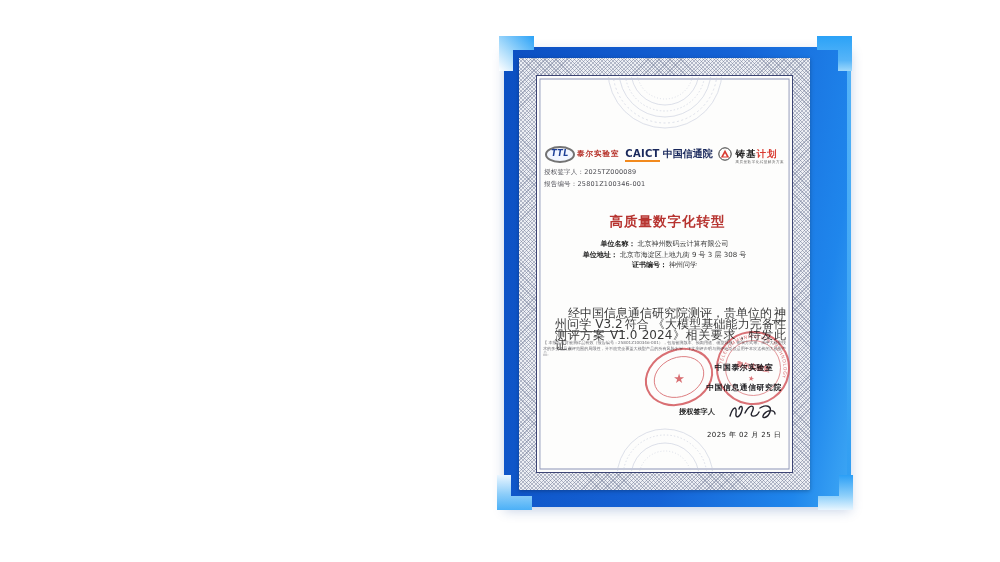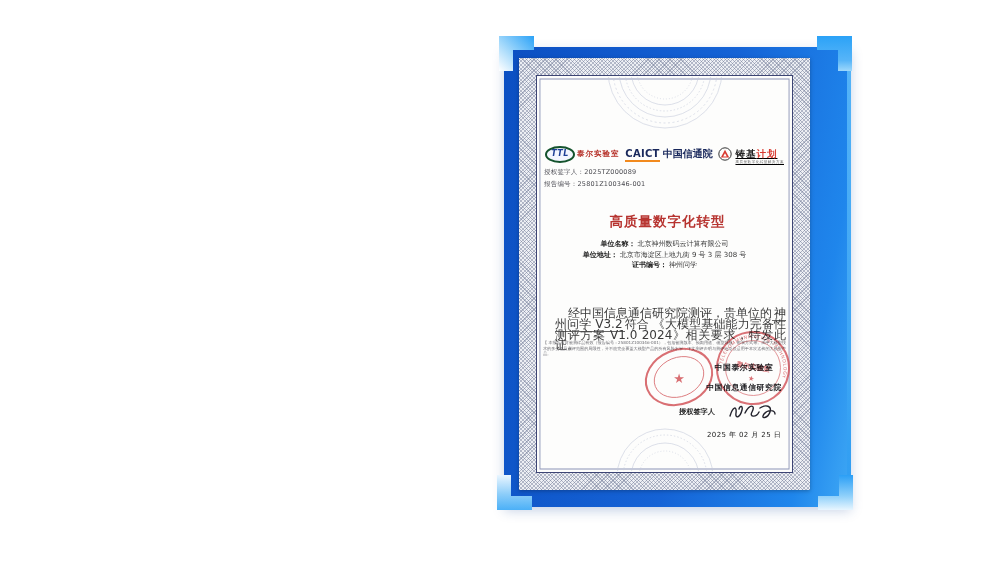--- a/index.html
+++ b/index.html
@@ -39,30 +39,30 @@
   
   .content{position:absolute;inset:0;z-index:1;}
   .rosette{position:absolute;left:50%;transform:translateX(-50%);z-index:0;opacity:.8;}
   .rosette.top{top:1px;}
   .rosette.bottom{bottom:1px;}
 
   
   .logos-row{position:absolute;top:62px;left:8px;right:8px;height:32px;
              display:flex;align-items:center;justify-content:space-between;}
   .logo-ttl{display:flex;align-items:center;gap:2px;}
-  .ttl-ellipse{display:inline-block;width:26px;height:13px;border:2px solid #14532d;border-radius:50%;
+  .ttl-ellipse{display:inline-block;width:26px;height:13px;border:2px solid #737373;border-radius:50%;
                color:#1d3f96;font-weight:bold;font-style:italic;font-size:8px;line-height:12px;
                text-align:center;letter-spacing:.5px;background:#f2f6ff;}
   .ttl-cn{color:#b52f27;font-weight:bold;font-size:7.5px;letter-spacing:1px;}
   .logo-caict{display:flex;align-items:baseline;gap:3px;}
   .caict-abbr{color:#18275b;font-weight:bold;font-size:10px;letter-spacing:.3px;
               border-bottom:2px solid #f28a1e;padding-bottom:1px;}
   .caict-cn{color:#18275b;font-weight:bold;font-size:10px;}
   .logo-zhuji{display:flex;align-items:center;gap:3px;}
-  .zhuji-text{display:flex;flex-direction:column;line-height:1.1;text-decoration:underline;}
+  .zhuji-text{display:flex;flex-direction:column;line-height:1.1;}
   .zj-black{color:#222;font-weight:bold;font-size:9.5px;letter-spacing:1px;}
   .zj-red{color:#d93a30;font-weight:bold;font-size:9.5px;letter-spacing:1px;}
   .zj-tagline{color:#6d6d6d;font-size:3.6px;letter-spacing:.45px;margin-top:1px;white-space:nowrap;}
 
   
   .num-row{position:absolute;left:7px;font-size:6.5px;color:#4a4a50;letter-spacing:.2px;}
   .num-row .lbl{color:#55555c;}
   .num-row.cert{top:92px;}
   .num-row.report{top:104px;}
 

